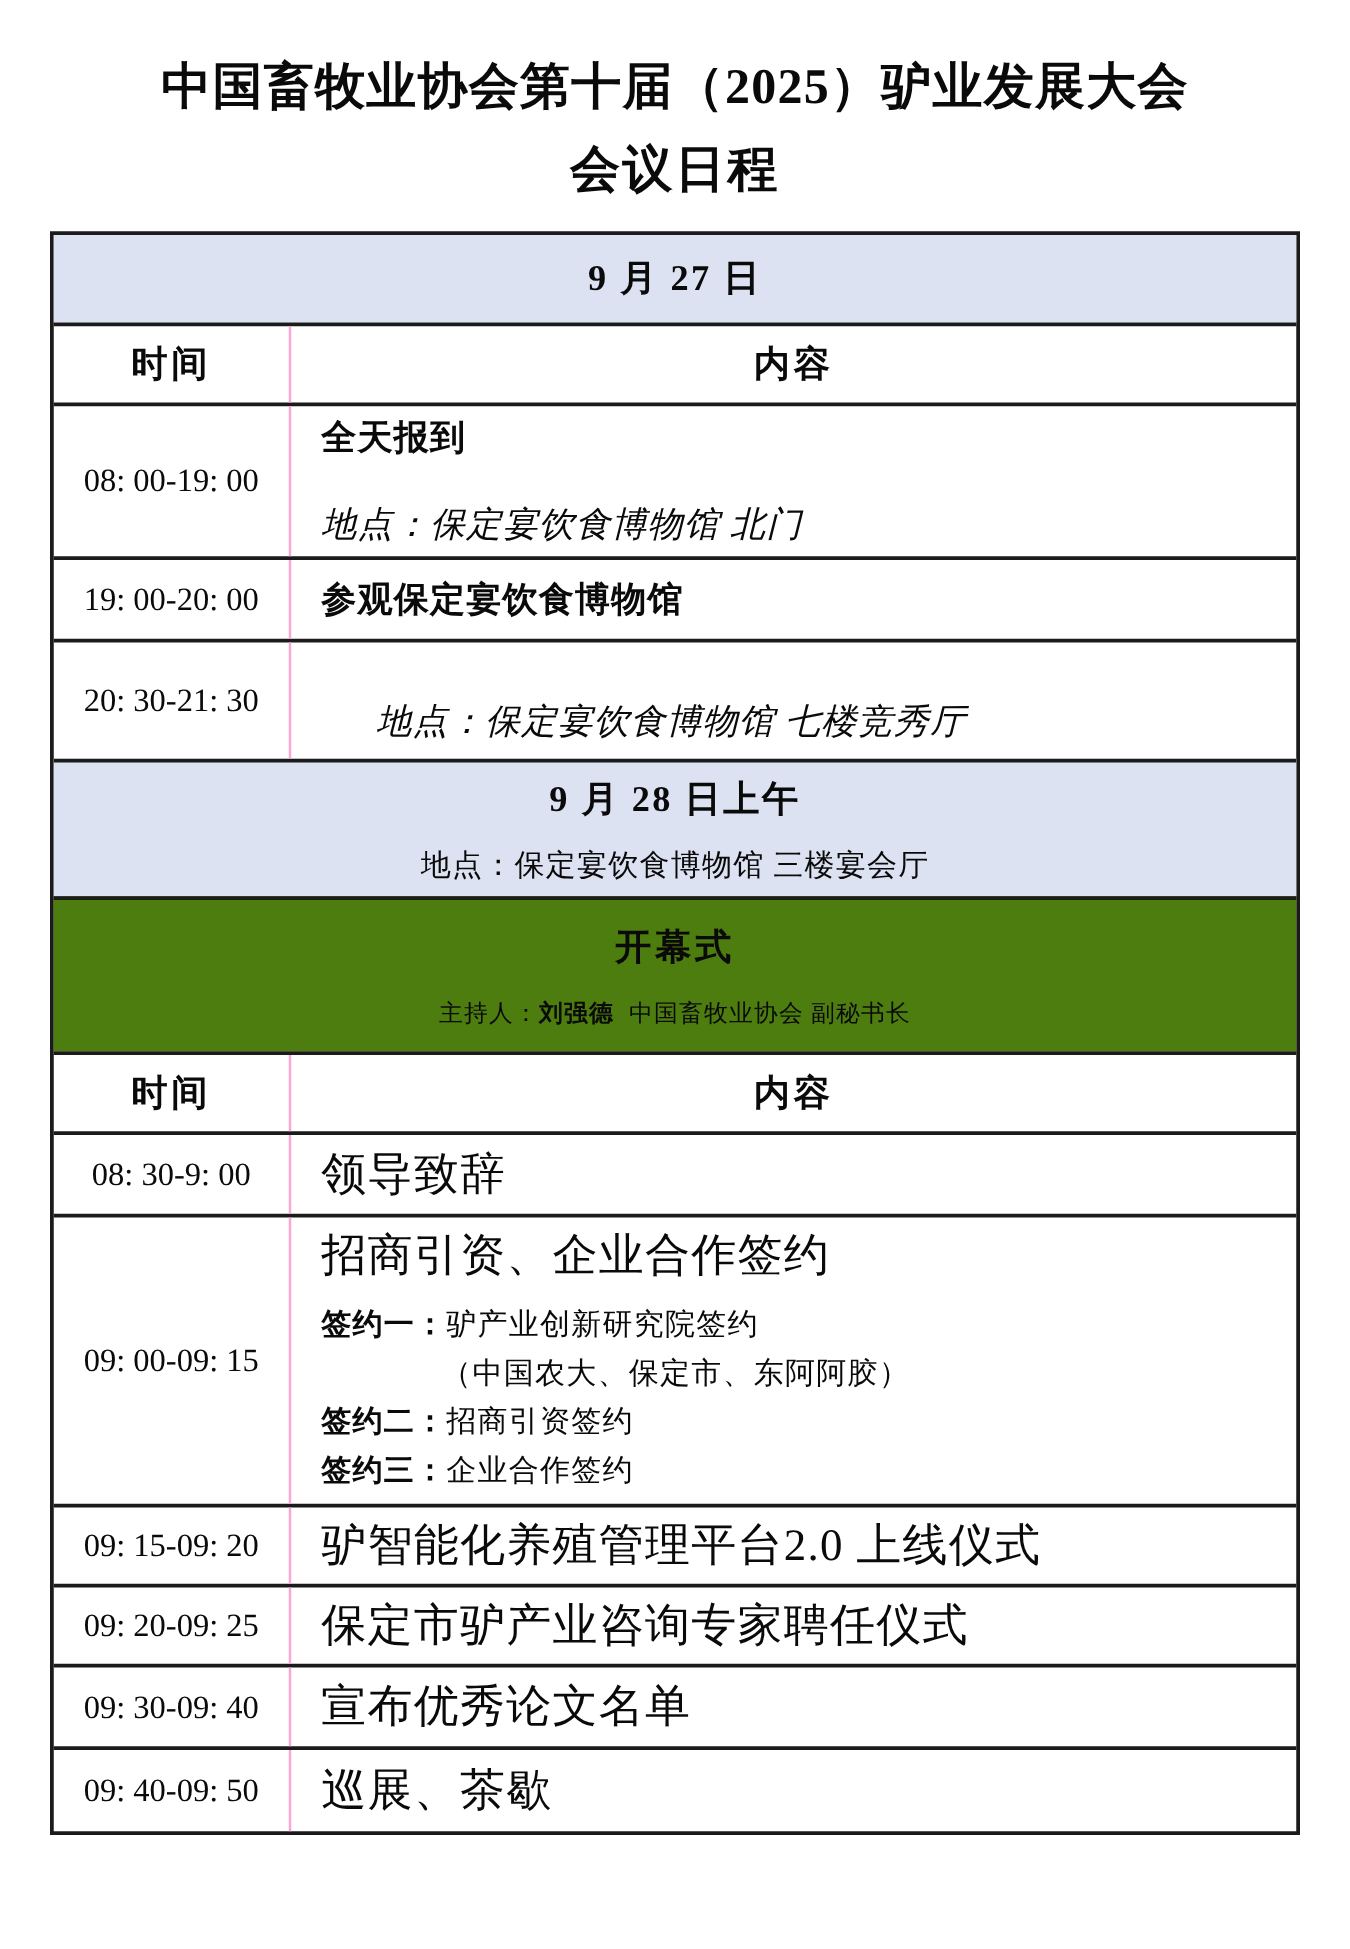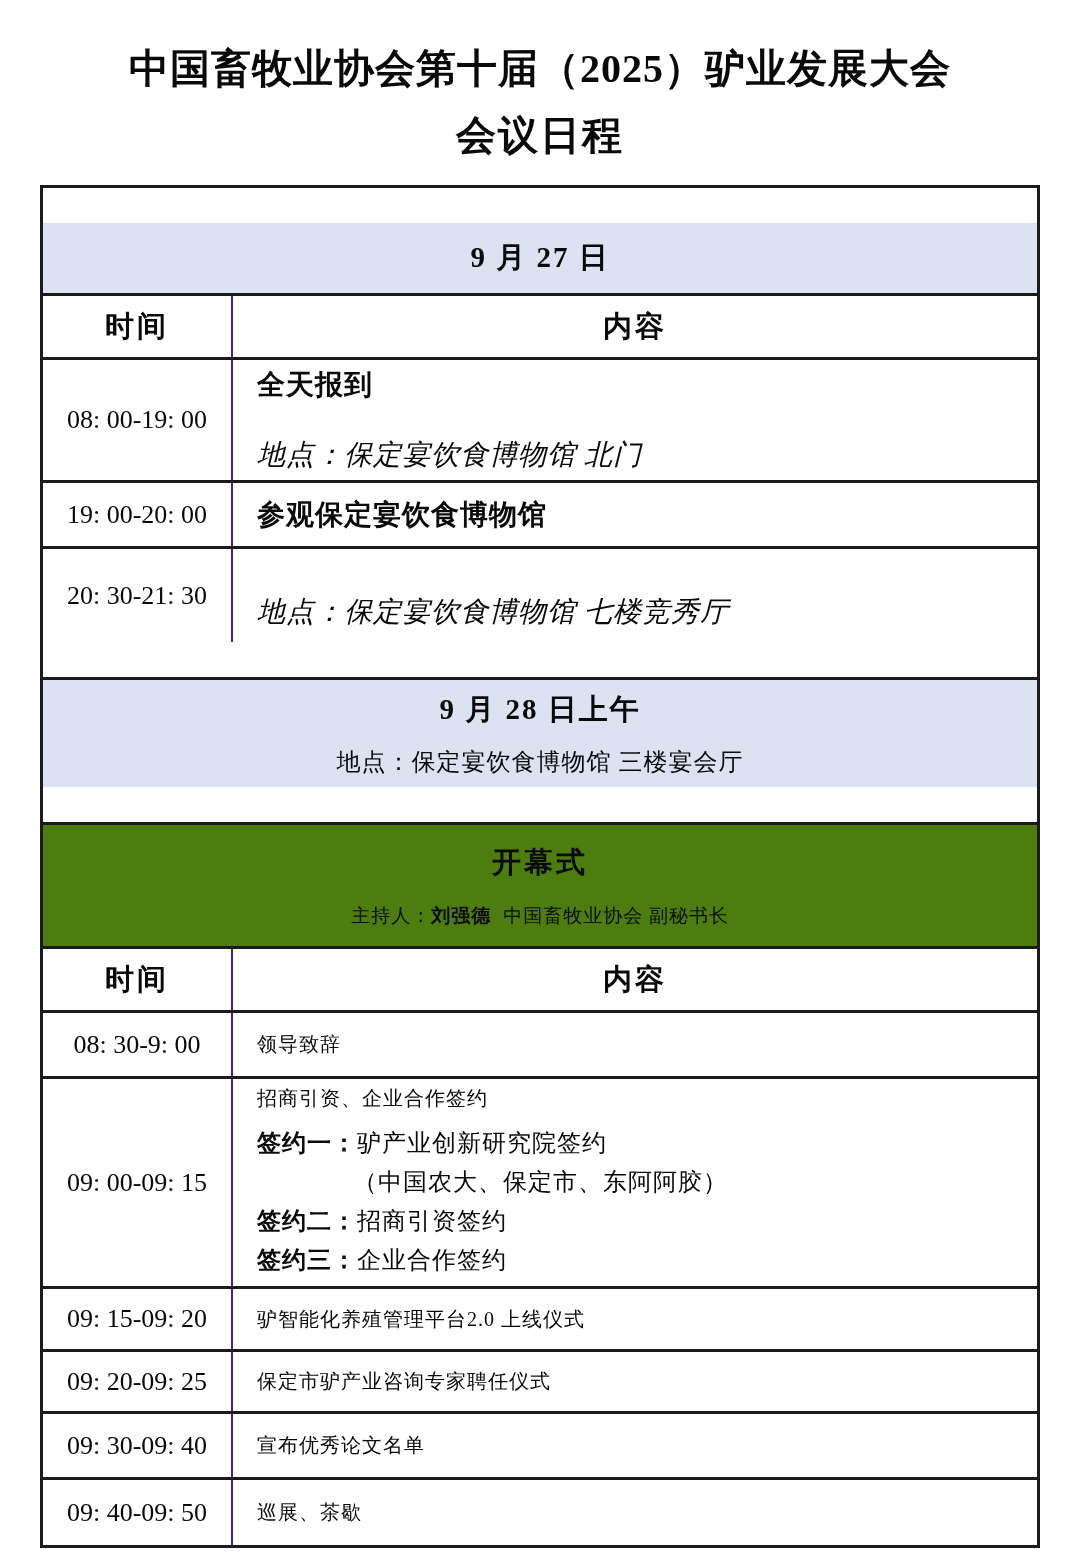--- a/index.html
+++ b/index.html
@@ -39,21 +39,20 @@
     box-sizing: border-box;
   }
   .trow:first-child { border-top: none; }
 
   
   .band {
     flex-direction: column;
     justify-content: center;
     align-items: center;
     text-align: right;
-    margin-top: 35px;
   }
   .band-blue { background: #dce2f1; }
   .band-gray { background: #4d7c0f; }
   .date-text {
     font-size: 29px;
     font-weight: bold;
     letter-spacing: 2px;
   }
   .band-location {
     font-size: 24px;
@@ -70,21 +69,21 @@
     margin-top: 20px;
     letter-spacing: 1px;
   }
   .host-name { font-weight: bold; }
   .host-org { margin-left: 12px; }
 
   
   .c-time {
     width: 190px;
     flex: 0 0 190px;
-    border-right: 2px solid #4c1d95;
+    border-right: 2px solid #f9a8d4;
     display: flex;
     align-items: center;
     justify-content: center;
     font-size: 26px;
     box-sizing: border-box;
     text-align: center;
   }
   .c-head {
     font-size: 29px;
     font-weight: bold;
@@ -101,21 +100,21 @@
   .c-content-center {
     align-items: center;
     padding: 10px 0;
   }
   .event-title {
     font-size: 28px;
     font-weight: bold;
     letter-spacing: 1px;
   }
   .event-plain {
-    font-size: 20px;
+    font-size: 36px;
     letter-spacing: 1px;
   }
   .event-location {
     font-size: 28px;
     margin-top: 32px;
     letter-spacing: 1px;
     font-style: italic;
   }
   .signing-block { margin-top: 12px; }
   .signing-line {
@@ -124,21 +123,21 @@
     letter-spacing: 1px;
   }
   .signing-label { font-weight: bold; }
   .signing-indent { margin-left: 96px; }
 
   
   .h-band1   { min-height: 70px; }
   .h-thead   { min-height: 64px; }
   .h-r1      { min-height: 104px; }
   .h-r2      { min-height: 66px; }
-  .h-r3      { min-height: 96px; }
+  .h-r3      { min-height: 96px; gap: 44px; }
   .h-band2   { min-height: 110px; }
   .h-gray    { min-height: 124px; }
   .h-r4      { min-height: 66px; }
   .h-r5      { min-height: 206px; }
   .h-r6      { min-height: 63px; }
   .h-r7      { min-height: 62px; }
   .h-r8      { min-height: 64px; }
   .h-r9      { min-height: 66px; }
   .h-r10     { min-height: 68px; }
 </style>

